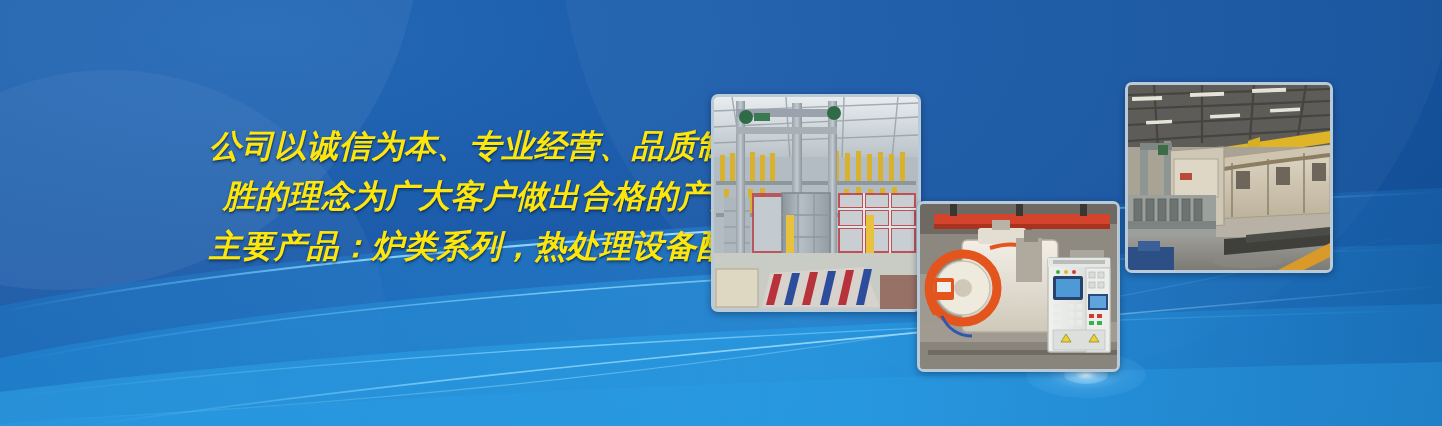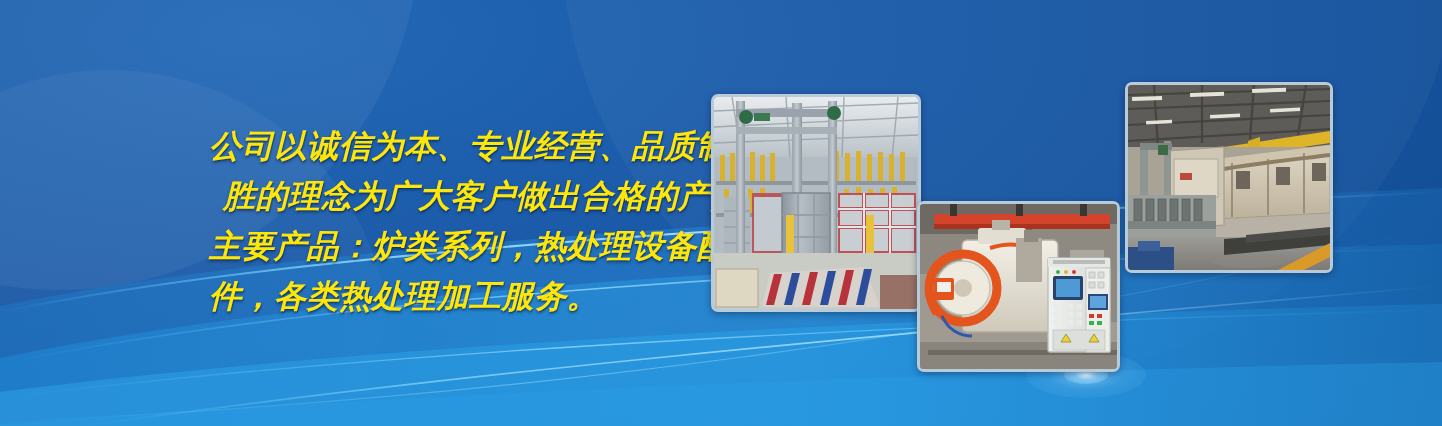--- a/index.html
+++ b/index.html
@@ -115,21 +115,20 @@
 
   <div class="burst">
     <i class="halo"></i>
       <i class="core"></i>
   </div>
 
   <div class="copy">
     <span class="ln">公司以诚信为本、专业经营、品质制</span>
     <span class="ln i">胜的理念为广大客户做出合格的产品。</span>
     <span class="ln">主要产品：炉类系列，热处理设备配</span>
-    <span class="ln">件，各类热处理加工服务。</span>
   </div>
 
   <div class="shot" id="shot-furnace-doors">
     <div class="canvas">
       <svg viewBox="0 0 204 212" preserveAspectRatio="none">
         <defs>
           <linearGradient id="roof1" x1="0" y1="0" x2="0" y2="1">
             <stop offset="0" stop-color="#e8ecef"></stop>
               <stop offset="1" stop-color="#b9c2c8"></stop>
           </linearGradient>

